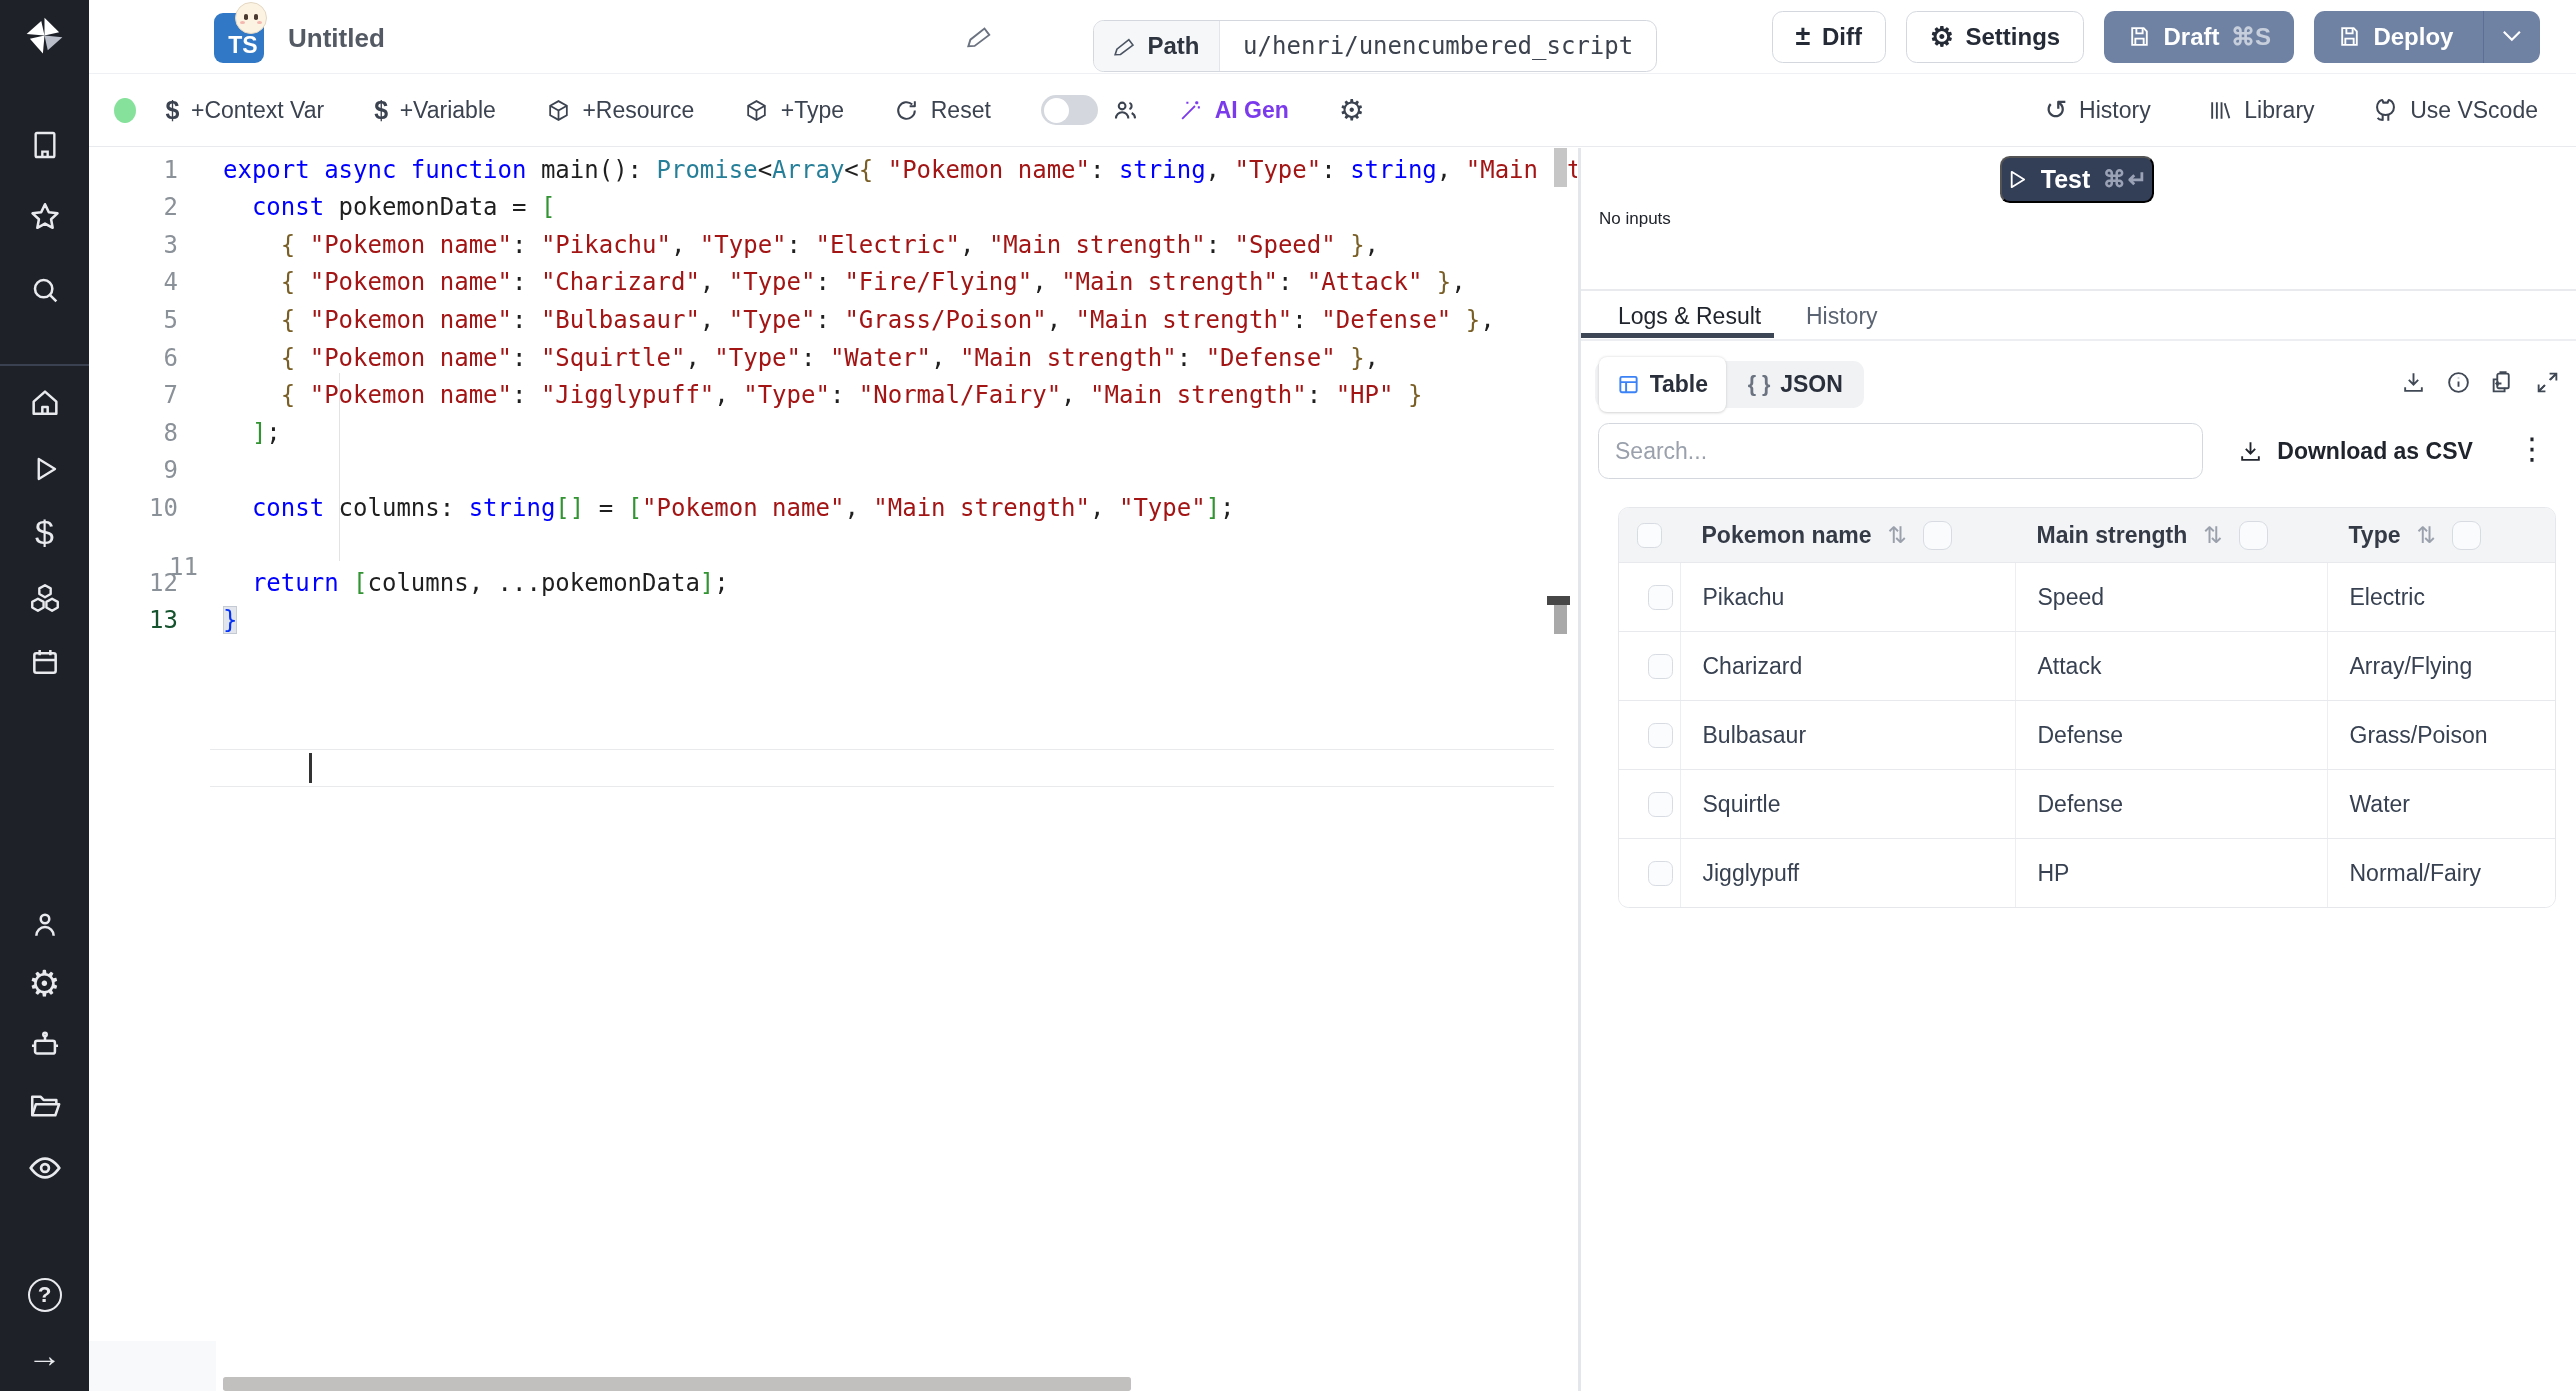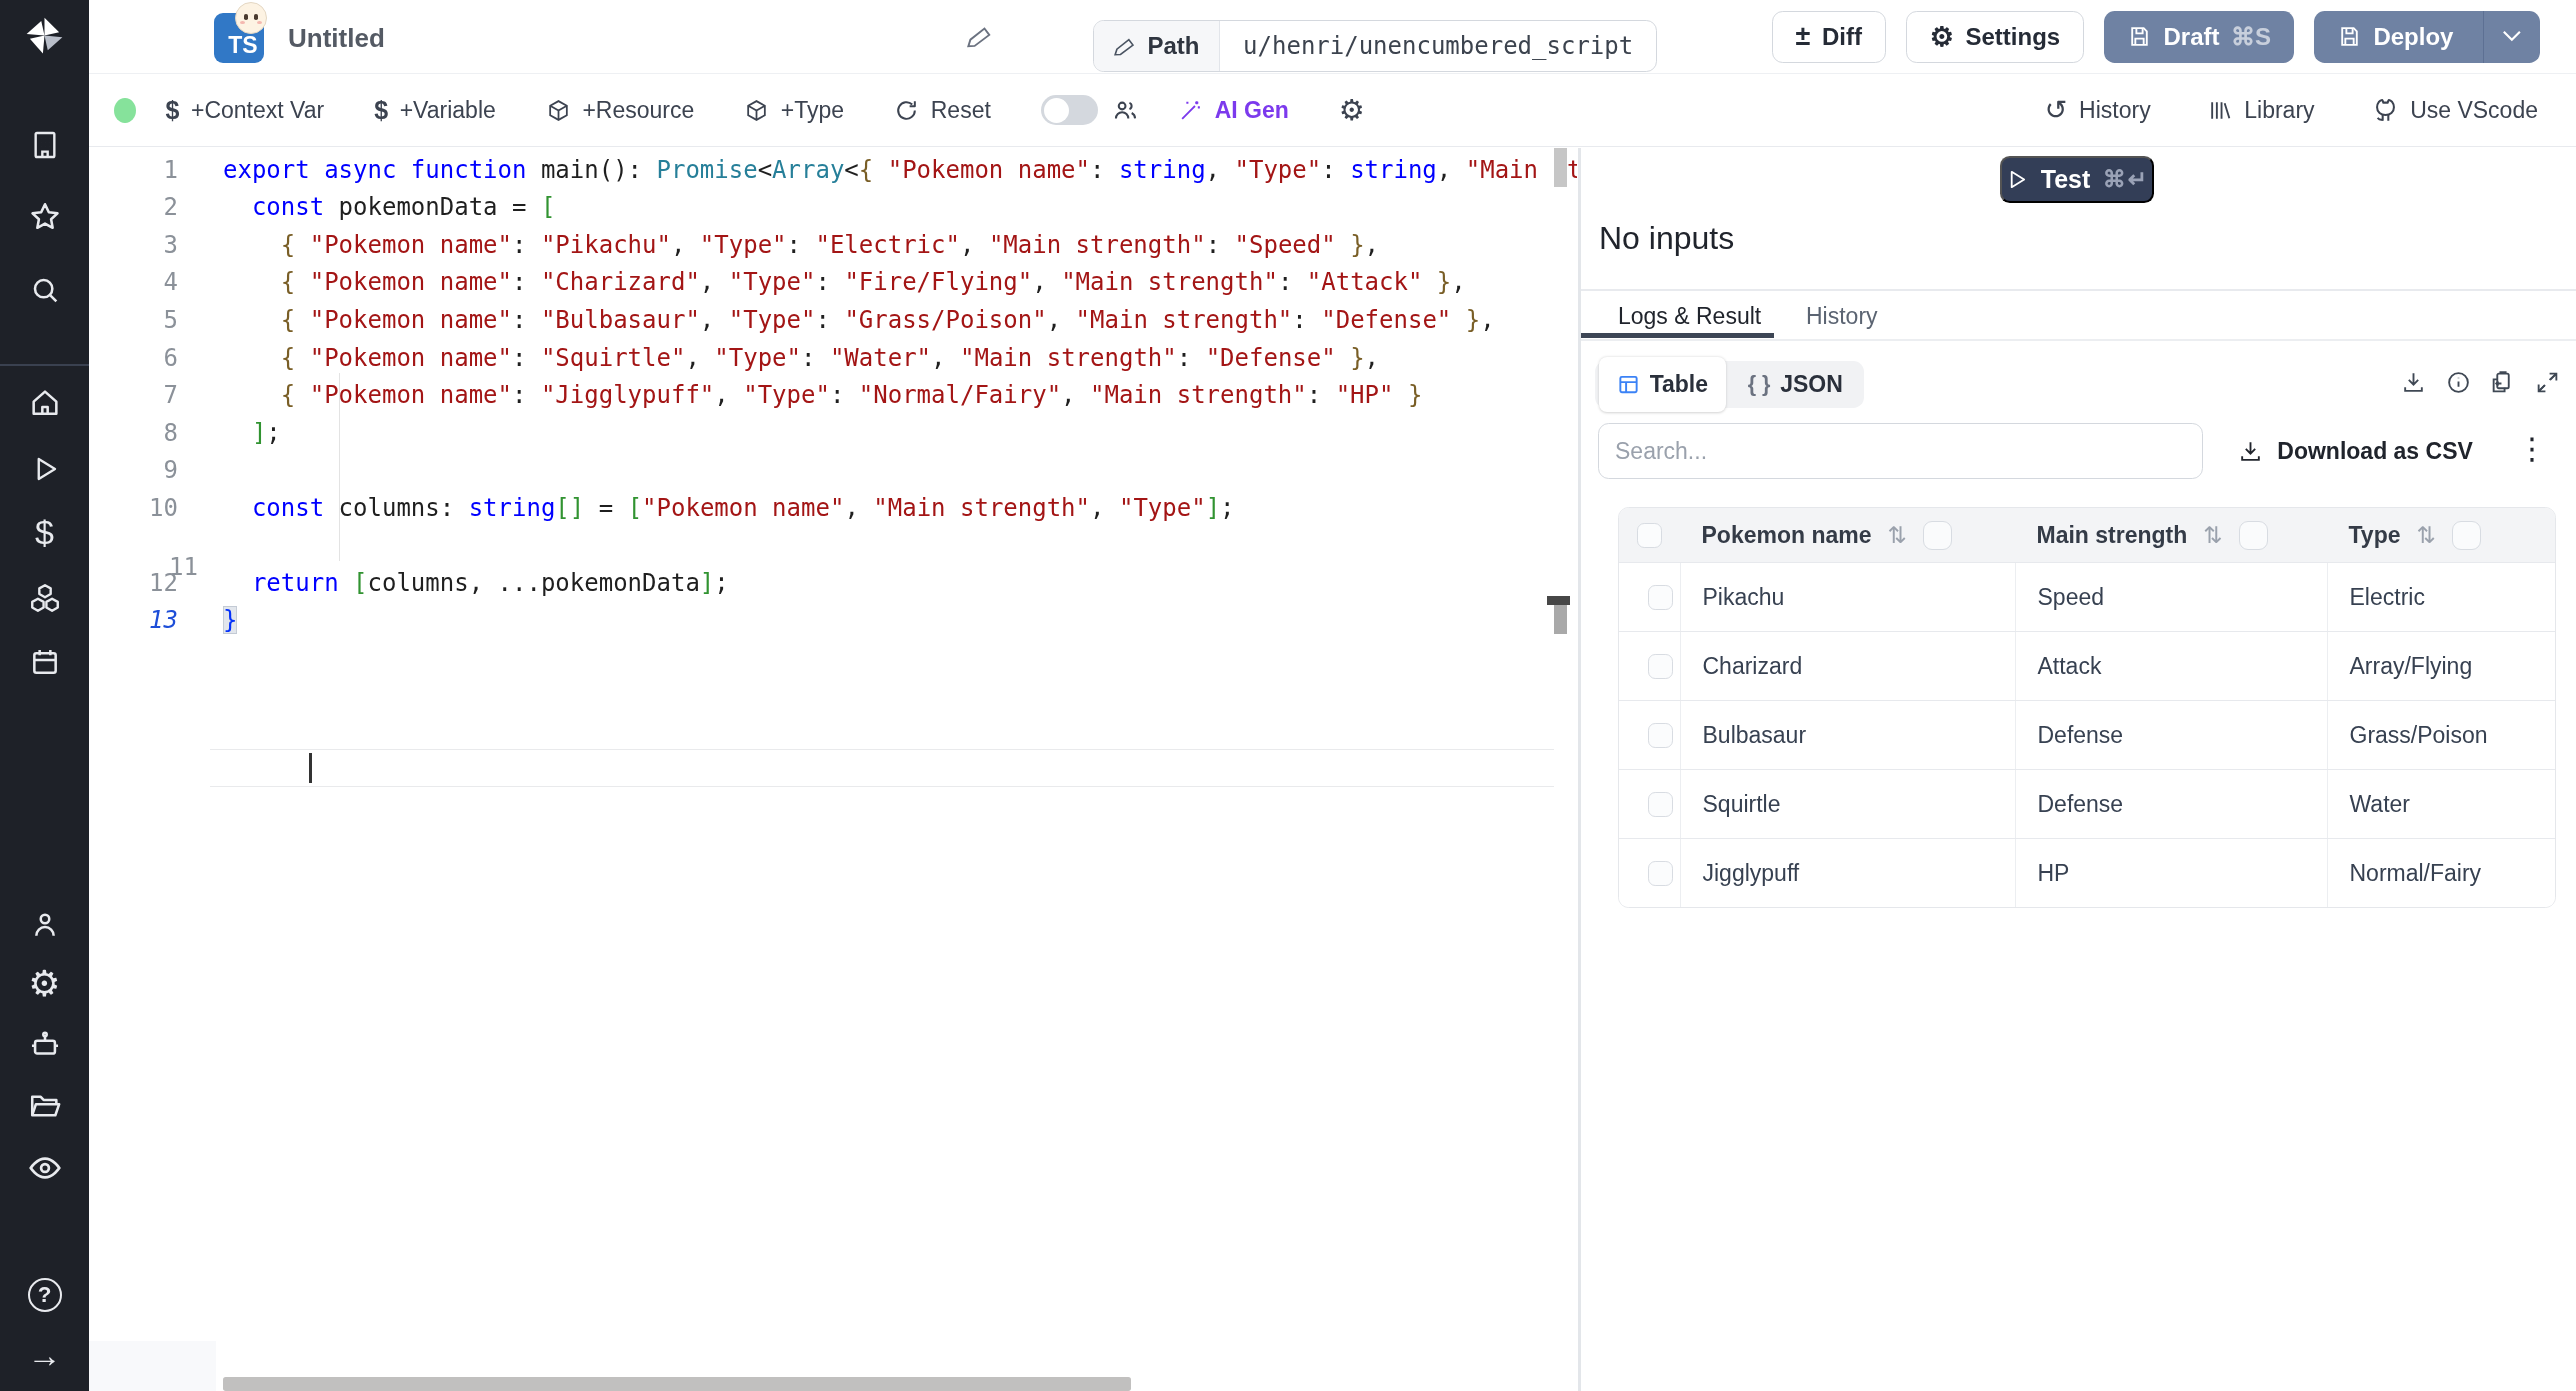--- a/index.html
+++ b/index.html
@@ -56,21 +56,21 @@
   #ai-gen { color:#7c3aed; font-weight:600; }
   #toolbar-right { position:absolute; right:38px; top:0; height:72px; display:flex; align-items:center; }
   #toolbar-right .tool-item { margin-right:0; margin-left:57px; color:#3c4350; }
 
   
   #editor { position:absolute; left:89px; top:148px; width:1488px; bottom:0; background:#fff; overflow:hidden; }
   #splitter { position:absolute; left:1578px; top:148px; width:3.6px; bottom:0; background:#e3e6ea; }
   #gutter { position:absolute; left:0; top:0; width:107px; }
   .ln { position:absolute; left:0; width:89px; text-align:right; font-family:"DejaVu Sans Mono", monospace;
     font-size:24px; line-height:38px; color:#8b9199; }
-  .ln.active { color:#1d4ed8;font-style:italic; }
+  .ln.active { color:#14532d; }
   #code-area { position:absolute; left:134px; top:0; right:0; }
   .code-line { position:absolute; left:0; height:38px; line-height:38px; white-space:pre;
     font-family:"DejaVu Sans Mono", monospace; font-size:24px; color:#1f1f1f; }
   .tk-kw{color:#0000ff}.tk-ty{color:#267f99}.tk-st{color:#a31515}
   .tk-bg{color:#319331}.tk-by{color:#795e26}.tk-bb{color:#0431fa}.tk-pl{color:#1f1f1f}
   .tk-match{background:#e2e6ec; box-shadow:0 0 0 0.9px #c3cad4 inset;}
   #cur-line { position:absolute; left:121px; right:23px; top:601px; height:38px;
     border-top:1.8px solid #e9eaec; border-bottom:1.8px solid #e9eaec; }
   #caret { position:absolute; left:220px; top:605px; width:2.7px; height:30px; background:#333; }
   #indent-guide { position:absolute; left:250px; top:225px; height:188px; width:0.9px; background:#e3e3e3; }
@@ -79,21 +79,21 @@
   #ruler-line-mark { position:absolute; left:1465px; top:457px; width:12.5px; height:29px; background:#a9a9a9; }
   #gutter-bottom { position:absolute; left:0; bottom:0; width:127px; height:50px; background:#f8f9fb; }
   #hscroll-slider { position:absolute; left:134px; bottom:0; width:908px; height:14.3px; background:#c1c0bf; border-radius:2.7px; }
 
   
   #panel { position:absolute; left:1581px; top:148px; right:0; bottom:0; background:#fff; }
   #test-btn { position:absolute; left:419px; top:8px; width:154px; height:47px; background:#333e57;
     border-radius:9.8px; color:#fff; display:flex; align-items:center; justify-content:center; gap:12.5px;
     font-size:25px; font-weight:700; }
   #test-btn .shortcut { font-weight:600; font-size:23px; color:#9aa2b6; opacity:1; letter-spacing:1.8px; }
-  #no-inputs { position:absolute; left:18px; top:61px; font-size:32px; color:#20242c;margin-top:11px; }
+  #no-inputs { position:absolute; left:18px; top:61px; font-size:17px; color:#20242c; }
   #panel-div1 { position:absolute; left:0; right:0; top:141px; height:1.8px; background:#e8eaee; }
   .panel-tab { position:absolute; top:155px; font-size:23px; }
   #tab-logs { left:30px; color:#20242c; font-weight:500;margin-left:7px; }
   #tab-history { left:225px; color:#5b6472; }
   #tab-underline { position:absolute; left:0; top:185px; width:193px; height:5.4px; background:#3d4655; }
   #panel-div2 { position:absolute; left:0; right:0; top:191px; height:1.8px; background:#eceef1; }
 
   #view-toggle { position:absolute; left:14.3px; top:213px; height:47px; background:#f1f2f4; border-radius:10.7px;
     display:flex; align-items:center; padding:3.6px; gap:3.6px; }
   .vt-pill { display:flex; align-items:center; gap:9.8px; padding:0 18px; height:55px; border-radius:8px;

